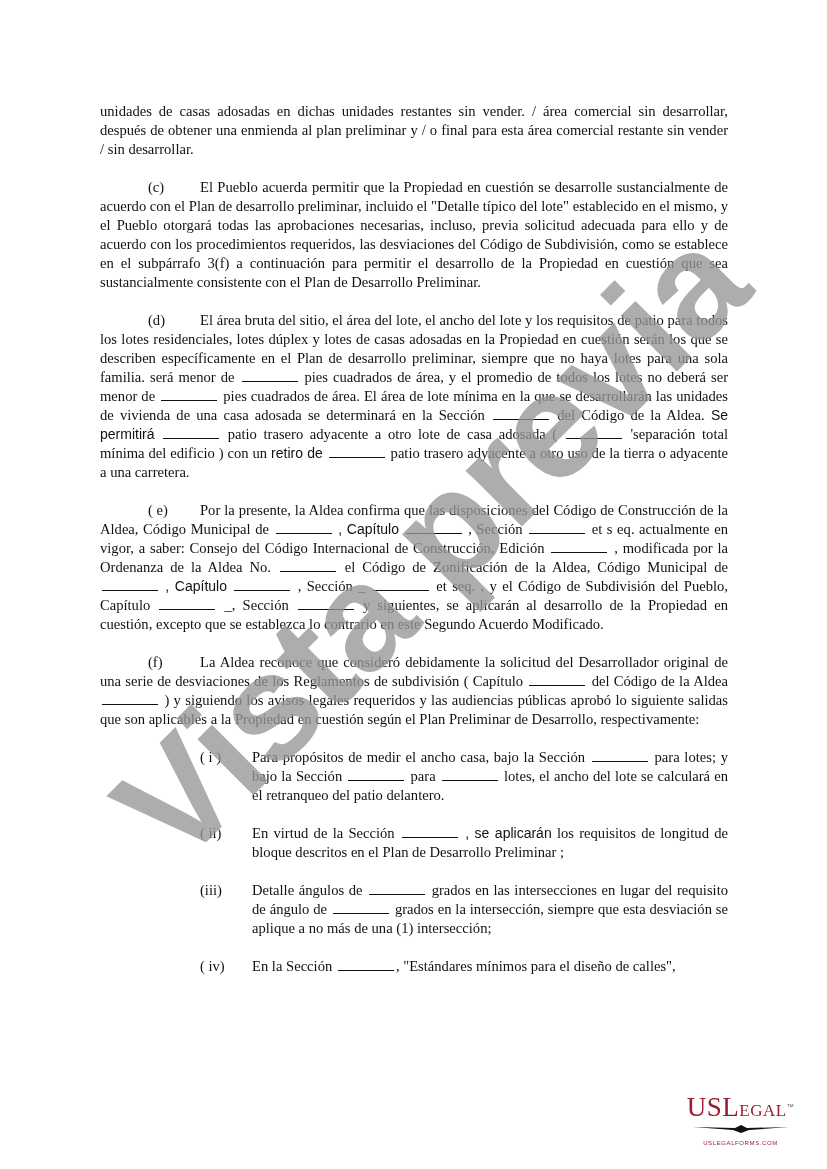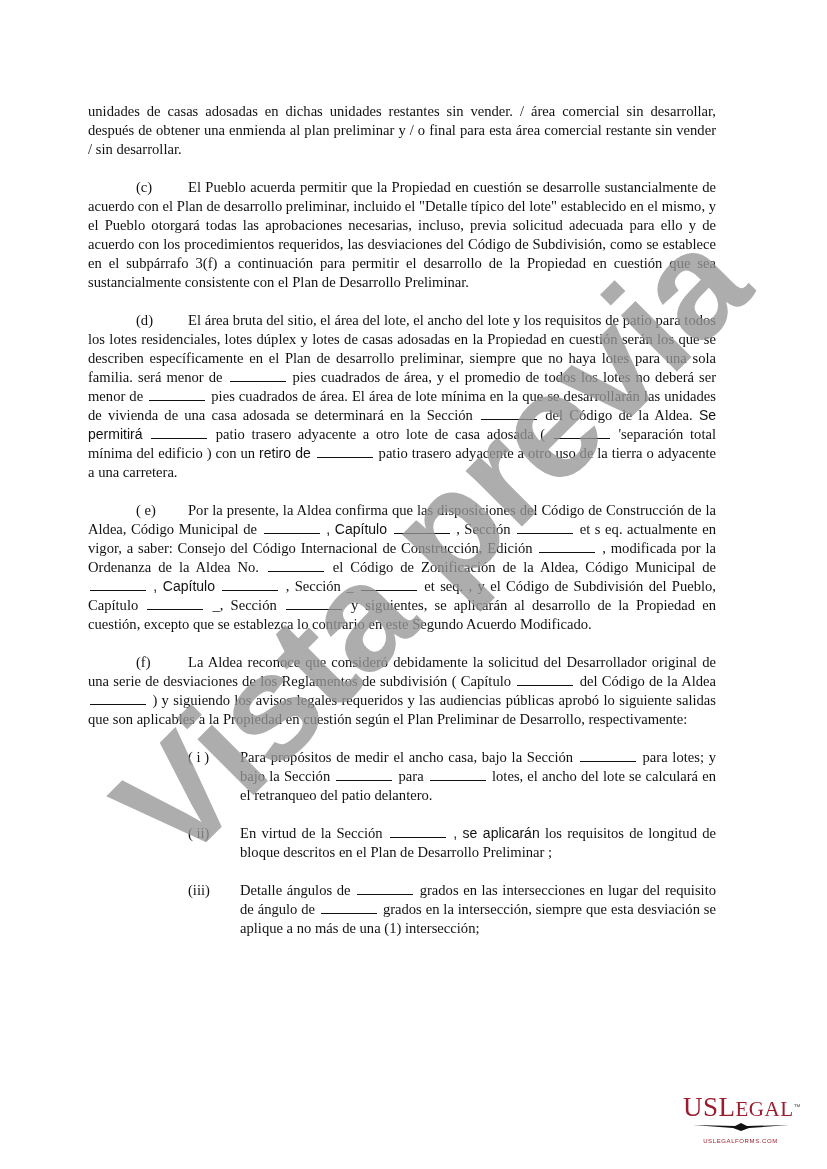--- a/index.html
+++ b/index.html
@@ -1,38 +1,38 @@
 <!DOCTYPE html>
 <html><head>
   <meta charset="utf-8">
   <style>
     html, body { margin: 0; padding: 0; background: #ffffff; }
     body { width: 827px; height: 1169px; position: relative; overflow: hidden; }
     .page {
       position: absolute; left: 0; top: 0; width: 827px; height: 1169px; background: #fff;
       font-family: "Liberation Serif", "DejaVu Serif", serif; color: #111; font-size: 14.6px; line-height: 19px;
     }
-    .body-text { position: absolute; left: 88px; top: 102px; width: 628px; }
+    .body-text { position: absolute; left: 100px; top: 102px; width: 628px; }
     .para { text-align: justify; margin: 0 0 19px 0; }
     .para.first { margin-bottom: 19px; }
     .label { display: inline-block; width: 52px; margin-left: 48px; }
     .sans { font-family: "Liberation Sans", "DejaVu Sans", sans-serif; font-size: 14px; }
     .blank { display: inline-block; width: 56px; border-bottom: 1px solid #111; height: 13px; vertical-align: baseline; margin: 0 2px; }
     .ul { }
     .sub { position: relative; padding-left: 152px; text-align: justify; margin: 0 0 19px 0; }
     .sub .sublabel { position: absolute; left: 100px; top: 0; }
     .watermark {
       position: absolute; left: 20px; top: 470px; width: 820px; text-align: center;
       font-family: "Liberation Sans", "DejaVu Sans", sans-serif; font-weight: bold; font-size: 150px; line-height: 150px;
       color: rgba(150,150,150,0.78); transform: rotate(-45deg); transform-origin: center center;
       pointer-events: none; white-space: nowrap; letter-spacing: -2px;
     }
     .logo { position: absolute; left: 683px; top: 1094px; width: 115px; height: 46px; text-align: center; }
     .logo-main { font-family: "Liberation Serif", "DejaVu Serif", serif; color: #9b1c2e; font-size: 27px; line-height: 26px; letter-spacing: 0.5px; }
-    .logo-main .small { font-size: 21px; }
+    .logo-main .small { font-size: 17px; }
     .logo-tm { font-size: 7px; vertical-align: top; color: #555; font-family: "Liberation Sans", sans-serif; }
     .logo-wings { height: 8px; position: relative; margin-top: 1px; }
     .logo-wings svg { display: block; margin: 0 auto; }
     .logo-url { font-family: "Liberation Sans", "DejaVu Sans", sans-serif; font-size: 6px; color: #9b1c2e; letter-spacing: 0.6px; margin-top: 1px; }
   </style>
 </head>
 <body>
 
 <div class="page">
   <div class="body-text">
@@ -46,20 +46,21 @@
     <p class="para"><span class="label">( e)</span><span>Por la presente, la Aldea confirma que las disposiciones del Código de Construcción de la Aldea, Código Municipal de</span> <span class="blank"></span> <span class="sans">, Capítulo</span> <span class="blank"></span> <span>, Sección</span> <span class="blank"></span> <span>et s eq. actualmente en vigor, a saber: Consejo del Código Internacional de Construcción, Edición</span> <span class="blank"></span> <span>, modificada por la Ordenanza de la Aldea No.</span> <span class="blank"></span> <span>el Código de Zonificación de la Aldea, Código Municipal de</span> <span class="blank"></span> <span class="sans">, Capítulo</span> <span class="blank"></span> <span>, Sección _</span> <span class="blank"></span> <span>et seq. , y el Código de Subdivisión del Pueblo, Capítulo</span> <span class="blank"></span> <span>_, Sección</span> <span class="blank"></span> <span>y siguientes, se aplicarán al desarrollo de la Propiedad en cuestión, excepto que se establezca lo contrario en este Segundo Acuerdo Modificado.</span></p>
 
     <p class="para"><span class="label">(f)</span><span>La Aldea reconoce que consideró debidamente la solicitud del Desarrollador original de una serie de desviaciones de los Reglamentos de subdivisión ( Capítulo</span> <span class="blank"></span> <span>del Código de la</span> <span class="ul">Aldea</span><span class="blank"></span> <span>) y siguiendo los avisos legales requeridos y las audiencias públicas aprobó lo siguiente salidas que son aplicables a la Propiedad en cuestión según el Plan Preliminar de Desarrollo, respectivamente:</span></p>
 
     <div class="sub"><span class="sublabel">( i )</span><span>Para propósitos de medir el ancho casa, bajo la Sección</span> <span class="blank"></span> <span>para lotes; y bajo la Sección</span> <span class="blank"></span> <span>para</span> <span class="blank"></span> <span>lotes, el ancho del lote se calculará en el retranqueo del patio delantero.</span></div>
 
     <div class="sub"><span class="sublabel">( ii)</span><span>En virtud de la Sección</span> <span class="blank"></span> <span class="sans">, se aplicarán</span> <span>los requisitos de longitud de bloque descritos en el Plan de Desarrollo Preliminar ;</span></div>
 
     <div class="sub"><span class="sublabel">(iii)</span><span>Detalle ángulos de</span> <span class="blank"></span> <span>grados en las intersecciones en lugar del requisito de ángulo de</span> <span class="blank"></span> <span>grados en la intersección, siempre que esta desviación se aplique a no más de una (1) intersección;</span></div>
 
+    <div class="sub"><span class="sublabel">( iv)</span><span>En la Sección</span> <span class="blank"></span><span>, "Estándares mínimos para el diseño de calles",</span></div>
 
   </div>
 
   <div class="watermark">Vista previa</div>
 
   <div class="logo">
     <div class="logo-main"><span>US</span><span>L</span><span class="small">EGAL</span><span class="logo-tm">™</span></div>
     <div class="logo-wings">
       <svg width="100" height="8" viewBox="0 0 100 8">
         <path d="M2 2 L44 3 L50 0 L56 3 L98 2 L58 5 L50 8 L42 5 Z" fill="#111"></path>

